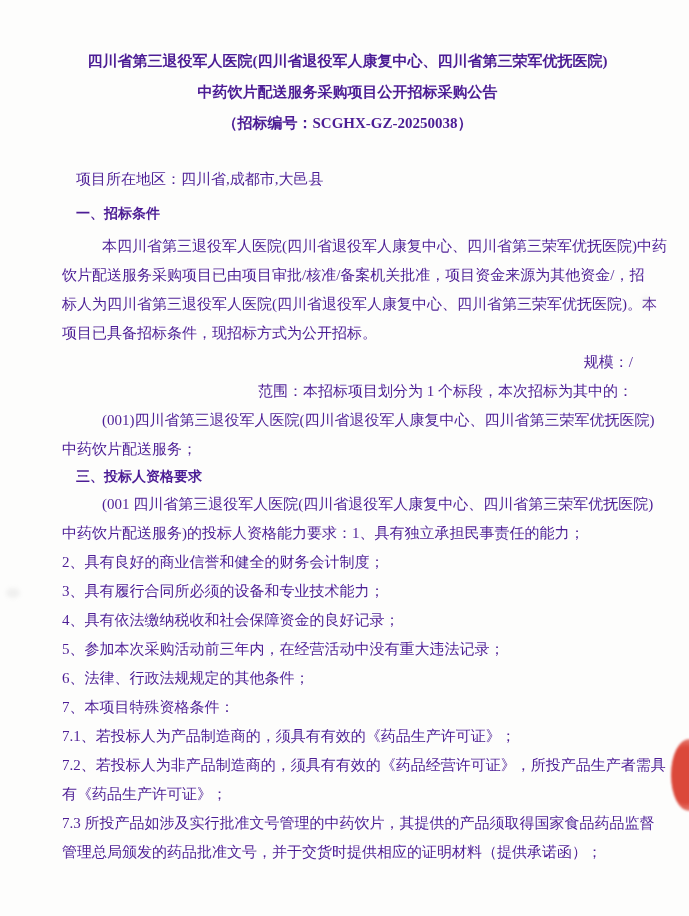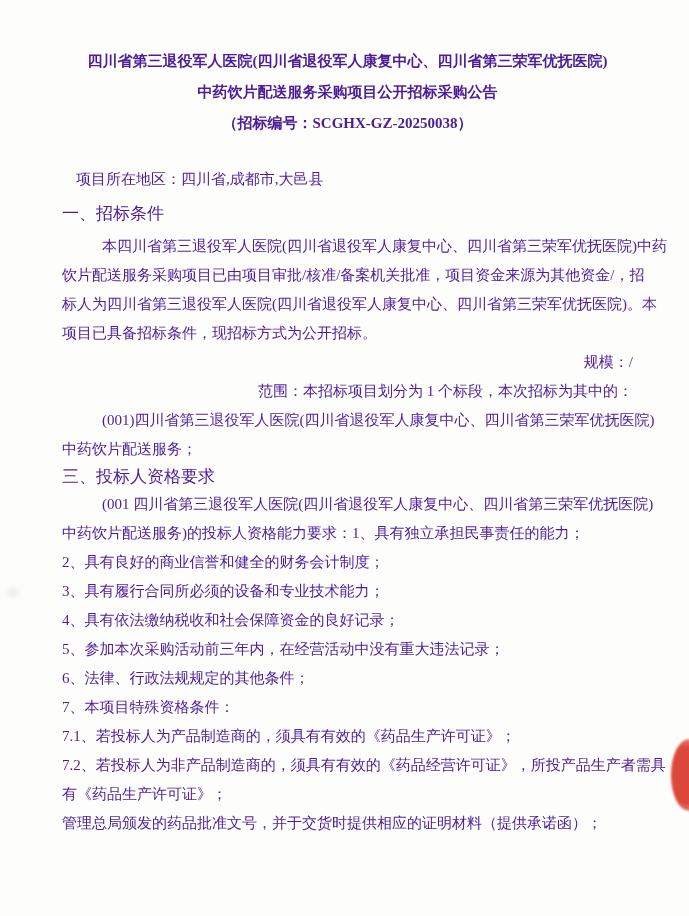--- a/index.html
+++ b/index.html
@@ -27,23 +27,23 @@
     font-weight: 700;
     height: 31px;
     line-height: 31px;
     letter-spacing: 0;
   }
   .t-meta {
     margin-top: 26px;
     margin-left: 14px;
   }
   .t-h {
-    font-weight: 400;
-    margin-left: 0;
-    font-size: 17px;
+    font-weight: 700;
+    margin-left: 14px;
+    font-size: 14px;
   }
   .t-h1 { margin-top: 5px;  margin-bottom: 4px; }
   .t-h2 { margin-top: -4px; margin-bottom: 2px; }
   .t-h3 { margin-top: -2px; margin-bottom: -1px; }
   .t-indent { margin-left: 40px; text-align: right; }
   .t-flush  { margin-left: 0; }
 
   
   .seal {
     position: absolute;
@@ -88,18 +88,19 @@
       <div class="line t-flush">中药饮片配送服务)的投标人资格能力要求：1、具有独立承担民事责任的能力；</div>
       <div class="line t-flush">2、具有良好的商业信誉和健全的财务会计制度；</div>
       <div class="line t-flush">3、具有履行合同所必须的设备和专业技术能力；</div>
       <div class="line t-flush">4、具有依法缴纳税收和社会保障资金的良好记录；</div>
       <div class="line t-flush">5、参加本次采购活动前三年内，在经营活动中没有重大违法记录；</div>
       <div class="line t-flush">6、法律、行政法规规定的其他条件；</div>
       <div class="line t-flush">7、本项目特殊资格条件：</div>
       <div class="line t-flush">7.1、若投标人为产品制造商的，须具有有效的《药品生产许可证》；</div>
       <div class="line t-flush">7.2、若投标人为非产品制造商的，须具有有效的《药品经营许可证》，所投产品生产者需具</div>
       <div class="line t-flush">有《药品生产许可证》；</div>
+      <div class="line t-flush">7.3 所投产品如涉及实行批准文号管理的中药饮片，其提供的产品须取得国家食品药品监督</div>
       <div class="line t-flush">管理总局颁发的药品批准文号，并于交货时提供相应的证明材料（提供承诺函）；</div>
     </div>
   <div class="seal" style="background: radial-gradient(at 40% 50%, rgb(217, 57, 42) 55%, rgba(217, 57, 42, 0.55) 80%, rgba(217, 57, 42, 0.15) 100%);"></div>
   <div class="smudge smudge-a"></div>
   <div class="smudge smudge-b"></div>
 </div>
 
 </body></html>

